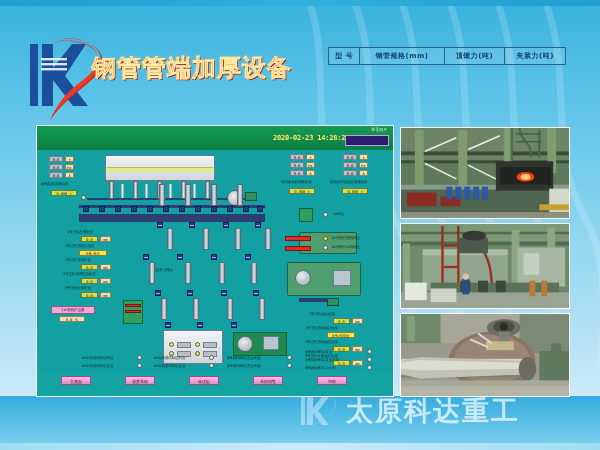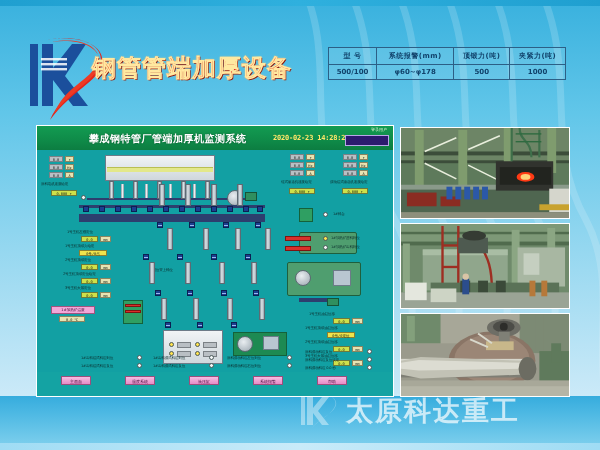--- a/index.html
+++ b/index.html
@@ -256,40 +256,33 @@
   </g>
   <path d="M18 6 C54 -2 82 14 70 34 C60 52 34 58 22 86 C44 56 70 48 74 30 C78 10 48 0 18 6 Z" fill="#e1251b"></path>
   <path d="M24 8 C56 2 78 16 68 32 C59 48 36 54 26 80 C46 54 68 46 71 31 C75 13 50 4 24 8 Z" fill="#ee3a24"></path>
 </svg>
 <div id="header-title">钢管管端加厚设备</div>
 
 <table id="spec-table">
   <thead>
     <tr>
       <td>型  号</td>
-      <td>系统报警(mm)</td>
+      <td>钢管规格(mm)</td>
       <td>顶锻力(吨)</td>
       <td>夹紧力(吨)</td>
     </tr>
   </thead>
   <tbody>
-    <tr>
-      <td>500/100</td>
-      <td>φ60~φ178</td>
-      <td>500</td>
-      <td>1000</td>
-    </tr>
   </tbody>
 </table>
 
 <div id="hmi">
 
 
   <div id="hmi-titlebar">
-    <div id="hmi-title">攀成钢特管厂管端加厚机监测系统</div>
     <div id="hmi-clock">2020-02-23  14:28:24</div>
     <div id="user-label">登录用户</div>
     <div id="user-field"></div>
   </div>
 
   <div id="hmi-canvas">
 
     <div class="val grey" style="left:12px;  top:6px;  width:14px;">0.0</div>
     <div class="val unit" style="left:28px;  top:6px;  width:9px;">r</div>
     <div class="val grey" style="left:12px;  top:14px; width:14px;">0.0</div>

